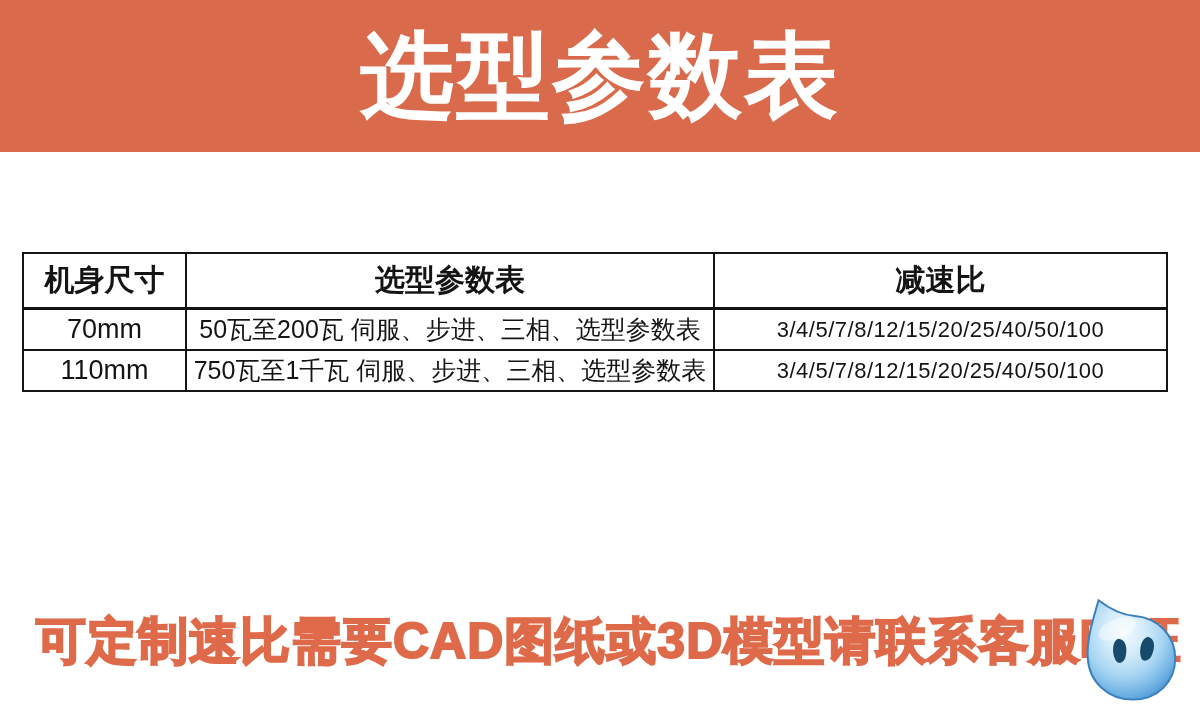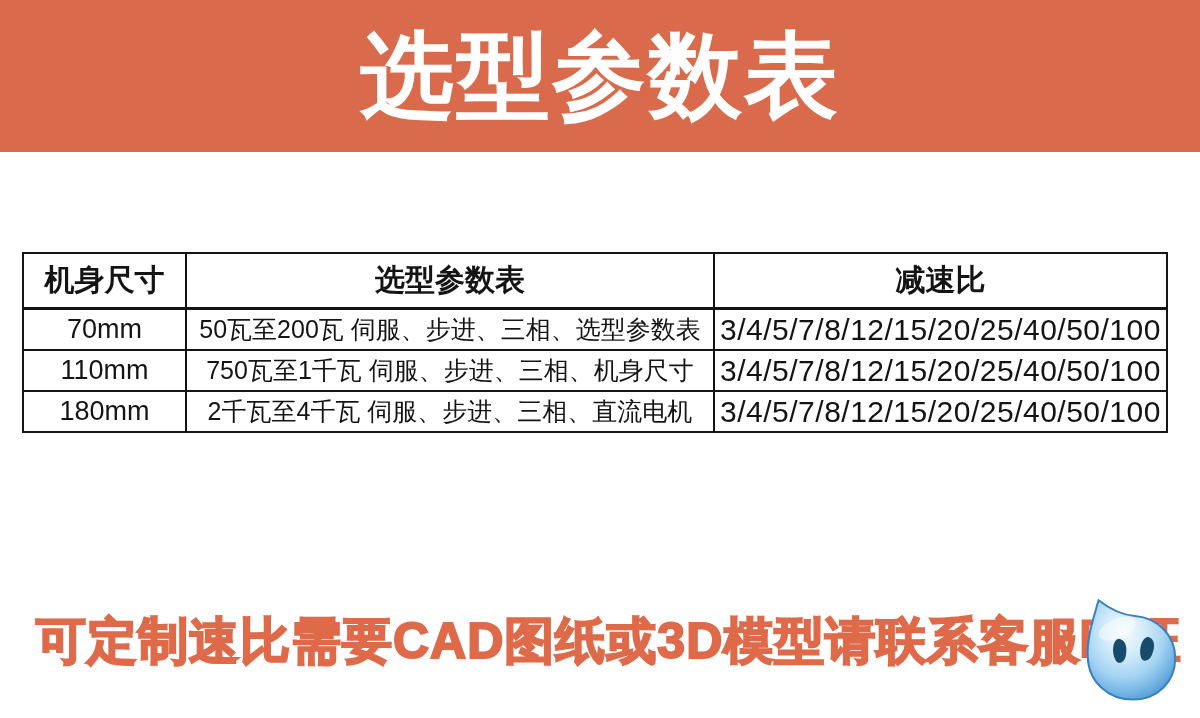--- a/index.html
+++ b/index.html
@@ -58,21 +58,21 @@
     font-weight: 700;
     border-bottom-width: 3px;
     margin-top: 24px;
   }
   .spec-table td { height: 39px; border-radius: 11px; }
   .col-size  { width: 163px; }
   .col-motor { width: 528px; }
   .col-ratio { width: 453px; }
   td.cell-size  { font-size: 27px; }
   td.cell-motor { font-size: 25px; }
-  td.cell-ratio { font-size: 30px; letter-spacing: 0.5px; }
+  td.cell-ratio { font-size: 22px; letter-spacing: 0.5px; }
 
   
   .footer-note {
     position: absolute;
     left: 36px;
     top: 610px;
     width: 1040px;
     color: #DE6A4A;
     font-size: 50px;
     font-weight: 900;
@@ -114,26 +114,21 @@
       </tr>
     </thead>
     <tbody>
       <tr>
         <td class="cell-size">70mm</td>
         <td class="cell-motor">50瓦至200瓦 伺服、步进、三相、选型参数表</td>
         <td class="cell-ratio">3/4/5/7/8/12/15/20/25/40/50/100</td>
       </tr>
       <tr>
         <td class="cell-size">110mm</td>
-        <td class="cell-motor">750瓦至1千瓦 伺服、步进、三相、机身尺寸</td>
-        <td class="cell-ratio">3/4/5/7/8/12/15/20/25/40/50/100</td>
-      </tr>
-      <tr>
-        <td class="cell-size">180mm</td>
-        <td class="cell-motor">2千瓦至4千瓦 伺服、步进、三相、直流电机</td>
+        <td class="cell-motor">750瓦至1千瓦 伺服、步进、三相、选型参数表</td>
         <td class="cell-ratio">3/4/5/7/8/12/15/20/25/40/50/100</td>
       </tr>
     </tbody>
   </table>
 
   <div class="footer-note">可定制速比需要CAD图纸或3D模型请联系客服旺旺</div>
 
   <svg class="mascot" viewBox="0 0 120 108" xmlns="http://www.w3.org/2000/svg" aria-hidden="true">
     <defs>
       <radialGradient id="mascotBody" cx="42%" cy="32%" r="78%">

